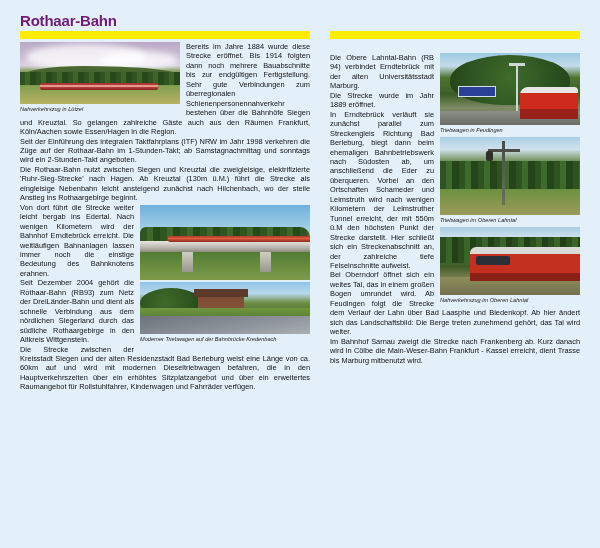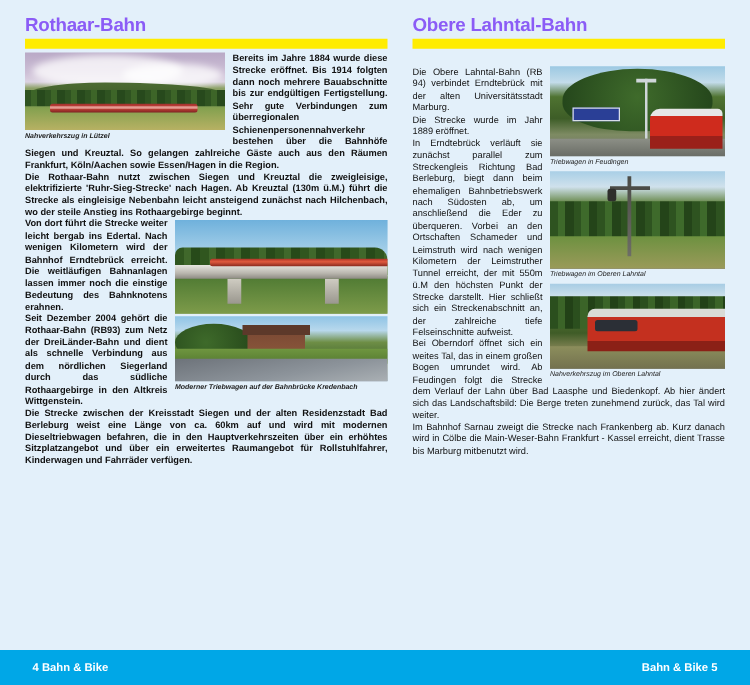--- a/index.html
+++ b/index.html
@@ -18,21 +18,21 @@
     position:absolute;
     top:0;
     width:290px;
   }
   .col-left{left:20px;}
   .col-right{left:330px;}
 
   .heading{
     font-size:15px;
     font-weight:bold;
-    color:#8b5cf6;
+    color:#701a75;
     letter-spacing:-0.2px;
     margin:12px 0 0 0;
     padding:0;
     line-height:18px;
   }
   .rule-full{
     position:absolute;
     left:0;right:0;
     height:8px;
     background:#ffec00;
@@ -244,35 +244,36 @@
 <div class="page">
 
   <div class="col col-left">
 
     <h1 class="heading">Rothaar-Bahn</h1>
   </div>
 
   <div class="rule-full" style="top:31px;left:20px;width:290px;"></div>
   <div class="rule-full" style="top:31px;left:330px;width:250px;"></div>
 
-  <div class="col col-left" style="top:42px;font-weight:bold;">
+  <div class="col col-left" style="top:42px;">
     <div class="body-text clearfix">
 
       <div class="figure flow" style="width:160px;">
         <div class="img ph1">
           <div class="cloud c1"></div>
             <div class="cloud c2"></div>
           <div class="hill"></div>
             <div class="trees"></div>
           <div class="field"></div>
             <div class="train"></div>
         </div>
         <div class="caption">Nahverkehrszug in Lützel</div>
       </div>
       <p>Bereits im Jahre 1884 wurde diese Strecke eröffnet. Bis 1914 folgten dann noch mehrere Bauabschnitte bis zur endgültigen Fertigstellung. Sehr gute Verbindungen zum überregionalen Schienenpersonennahverkehr bestehen über die Bahnhöfe Siegen und Kreuztal. So gelangen zahlreiche Gäste auch aus den Räumen Frankfurt, Köln/Aachen sowie Essen/Hagen in die Region.</p>
+      <p>Seit der Einführung des integralen Taktfahrplans (ITF) NRW im Jahr 1998 verkehren die Züge auf der Rothaar-Bahn im 1-Stunden-Takt; ab Samstagnachmittag und sonntags wird ein 2-Stunden-Takt angeboten.</p>
       <p>Die Rothaar-Bahn nutzt zwischen Siegen und Kreuztal die zweigleisige, elektrifizierte 'Ruhr-Sieg-Strecke' nach Hagen. Ab Kreuztal (130m ü.M.) führt die Strecke als eingleisige Nebenbahn leicht ansteigend zunächst nach Hilchenbach, wo der steile Anstieg ins Rothaargebirge beginnt.</p>
 
       <div class="figure frig" style="width:170px;margin-top:2px;">
         <div class="img ph2">
           <div class="sky"></div>
             <div class="treesb"></div>
           <div class="greenlo"></div>
           <div class="pier p1"></div>
             <div class="pier p2"></div>
           <div class="bridge"></div>
@@ -286,23 +287,20 @@
         </div>
         <div class="caption">Moderner Triebwagen auf der Bahnbrücke Kredenbach</div>
       </div>
 
       <p>Von dort führt die Strecke weiter leicht bergab ins Edertal. Nach wenigen Kilometern wird der Bahnhof Erndtebrück erreicht. Die weitläufigen Bahnanlagen lassen immer noch die einstige Bedeutung des Bahnknotens erahnen.</p>
       <p>Seit Dezember 2004 gehört die Rothaar-Bahn (RB93) zum Netz der DreiLänder-Bahn und dient als schnelle Verbindung aus dem nördlichen Siegerland durch das südliche Rothaargebirge in den Altkreis Wittgenstein.</p>
       <p>Die Strecke zwischen der Kreisstadt Siegen und der alten Residenzstadt Bad Berleburg weist eine Länge von ca. 60km auf und wird mit modernen Dieseltriebwagen befahren, die in den Hauptverkehrszeiten über ein erhöhtes Sitzplatzangebot und über ein erweitertes Raumangebot für Rollstuhlfahrer, Kinderwagen und Fahrräder verfügen.</p>
     </div>
   </div>
 
-  <div class="col col-right" style="width:250px;">
-    <h1 class="heading">Obere Lahntal-Bahn</h1>
-  </div>
 
   <div class="col col-right" style="top:42px;width:250px;margin-top:11px;">
     <div class="body-text clearfix">
       <div class="figure frig" style="width:140px;">
         <div class="img ph4">
           <div class="bigtree"></div>
             <div class="mast"></div>
           <div class="sign"></div>
             <div class="plat"></div>
             <div class="railcar"></div>
@@ -322,23 +320,19 @@
           <div class="trees6"></div>
             <div class="bank"></div>
             <div class="loco"></div>
         </div>
         <div class="caption">Nahverkehrszug im Oberen Lahntal</div>
       </div>
 
       <p>Die Obere Lahntal-Bahn (RB 94) verbindet Erndtebrück mit der alten Universitätsstadt Marburg.</p>
       <p>Die Strecke wurde im Jahr 1889 eröffnet.</p>
       <p>In Erndtebrück verläuft sie zunächst parallel zum Streckengleis Richtung Bad Berleburg, biegt dann beim ehemaligen Bahnbetriebswerk nach Südosten ab, um anschließend die Eder zu überqueren. Vorbei an den Ortschaften Schameder und Leimstruth wird nach wenigen Kilometern der Leimstruther Tunnel erreicht, der mit 550m ü.M den höchsten Punkt der Strecke darstellt. Hier schließt sich ein Streckenabschnitt an, der zahlreiche tiefe Felseinschnitte aufweist.</p>
-      <p>Bei Oberndorf öffnet sich ein weites Tal, das in einem großen Bogen umrundet wird. Ab Feudingen folgt die Strecke dem Verlauf der Lahn über Bad Laasphe und Biedenkopf. Ab hier ändert sich das Landschaftsbild: Die Berge treten zunehmend zurück, das Tal wird weiter.</p>
+      <p>Bei Oberndorf öffnet sich ein weites Tal, das in einem großen Bogen umrundet wird. Ab Feudingen folgt die Strecke dem Verlauf der Lahn über Bad Laasphe und Biedenkopf. Ab hier ändert sich das Landschaftsbild: Die Berge treten zunehmend gehört, das Tal wird weiter.</p>
       <p>Im Bahnhof Sarnau zweigt die Strecke nach Frankenberg ab. Kurz danach wird in Cölbe die Main-Weser-Bahn Frankfurt - Kassel erreicht, dient Trasse bis Marburg mitbenutzt wird.</p>
     </div>
   </div>
 
-  <div class="footer">
-    <span>4 Bahn &amp; Bike</span>
-    <span>Bahn &amp; Bike 5</span>
-  </div>
 
 </div>
 
 </body></html>

